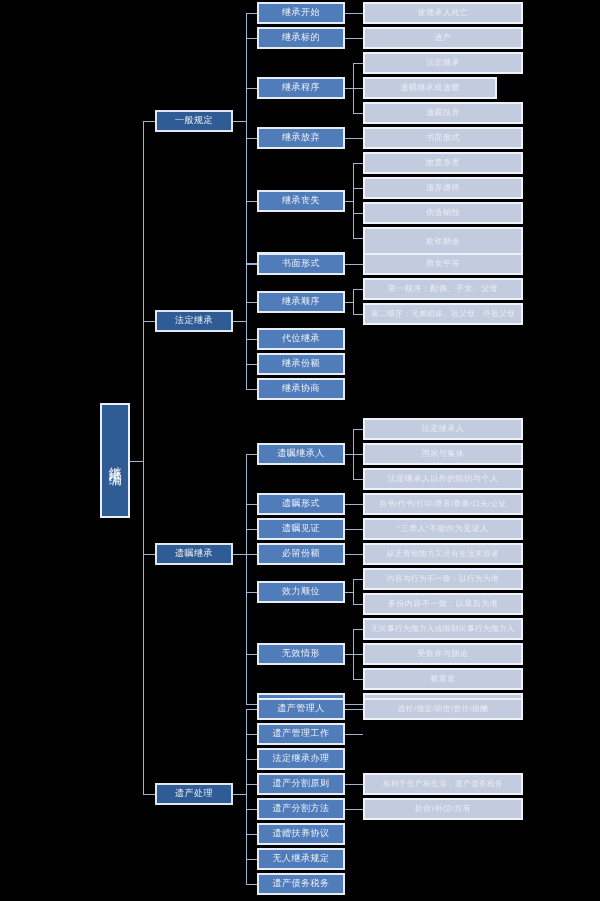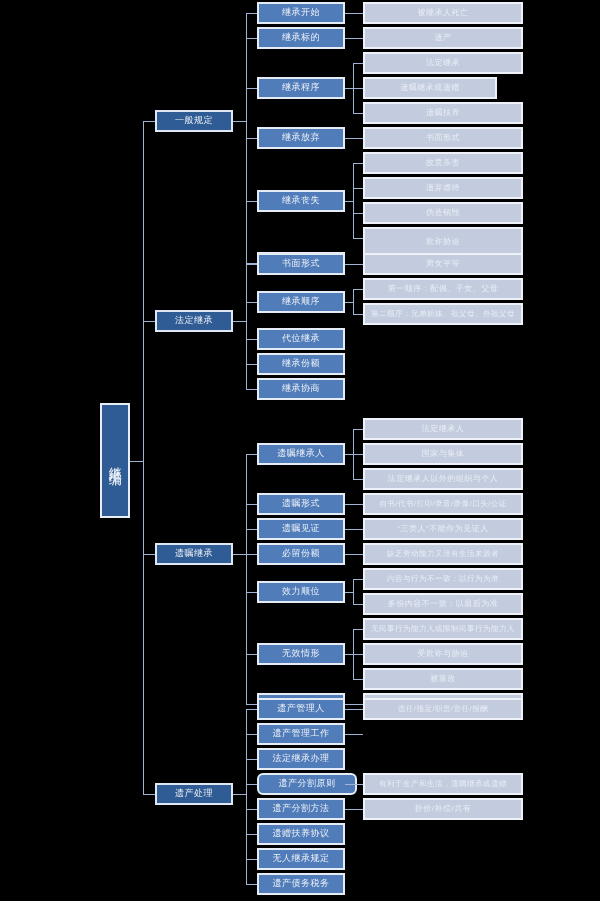--- a/index.html
+++ b/index.html
@@ -160,23 +160,23 @@
     <div class="ln lnh" style="left: 246px; top: 709px; width: 11px;"></div>
     <div class="node n4 wide" style="left: 363px; top: 698px; width: 160px; height: 22px;">选任/指定/职责/责任/报酬</div>
     <div class="ln lnh" style="left: 353px; top: 709px; width: 10px;"></div>
     <div class="ln lnh" style="left: 345px; top: 709px; width: 8px;"></div>
     <div class="node n3" style="left: 257px; top: 723px; width: 88px; height: 22px;">遗产管理工作</div>
     <div class="ln lnh" style="left: 246px; top: 734px; width: 11px;"></div>
     <div class="ln lnh" style="left: 353px; top: 734px; width: 10px;"></div>
     <div class="ln lnh" style="left: 345px; top: 734px; width: 8px;"></div>
     <div class="node n3" style="left: 257px; top: 748px; width: 88px; height: 22px;">法定继承办理</div>
     <div class="ln lnh" style="left: 246px; top: 759px; width: 11px;"></div>
-    <div class="node n3" style="left: 257px; top: 773px; width: 100px; height: 22px; border-radius: 6px;">遗产分割原则</div>
+    <div class="node n3" style="left: 257px; top: 773px; width: 88px; height: 22px;">遗产分割原则</div>
     <div class="ln lnh" style="left: 246px; top: 784px; width: 11px;"></div>
-    <div class="node n4 wide" style="left: 363px; top: 773px; width: 160px; height: 22px;">有利于生产和生活，遗嘱继承或遗赠</div>
+    <div class="node n4 wide" style="left: 363px; top: 773px; width: 160px; height: 22px;">有利于生产和生活，遗产债务税务</div>
     <div class="ln lnh" style="left: 353px; top: 784px; width: 10px;"></div>
     <div class="ln lnh" style="left: 345px; top: 784px; width: 8px;"></div>
     <div class="node n3" style="left: 257px; top: 798px; width: 88px; height: 22px;">遗产分割方法</div>
     <div class="ln lnh" style="left: 246px; top: 809px; width: 11px;"></div>
     <div class="node n4" style="left: 363px; top: 798px; width: 160px; height: 22px;">折价/补偿/共有</div>
     <div class="ln lnh" style="left: 353px; top: 809px; width: 10px;"></div>
     <div class="ln lnh" style="left: 345px; top: 809px; width: 8px;"></div>
     <div class="node n3" style="left: 257px; top: 823px; width: 88px; height: 22px;">遗赠扶养协议</div>
     <div class="ln lnh" style="left: 246px; top: 834px; width: 11px;"></div>
     <div class="node n3" style="left: 257px; top: 848px; width: 88px; height: 22px;">无人继承规定</div>

